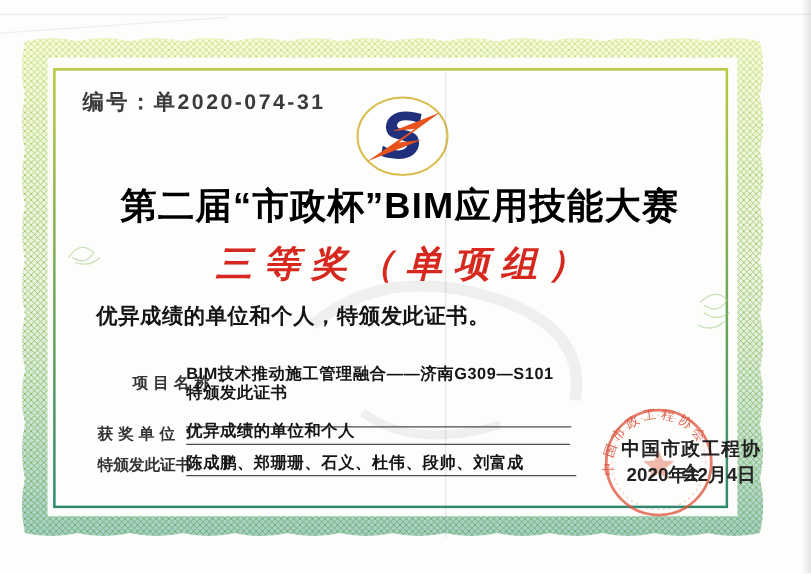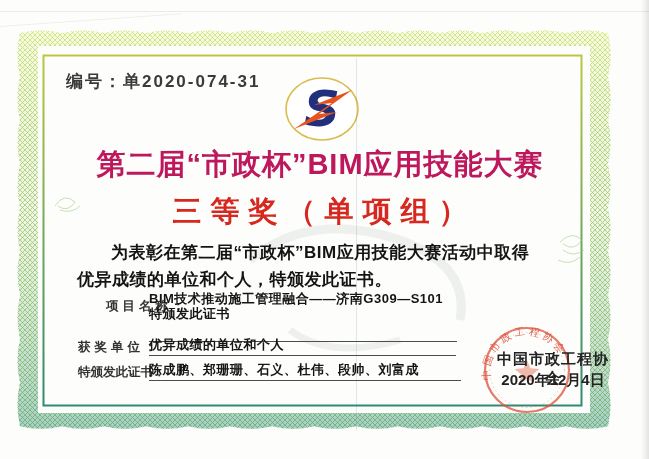--- a/index.html
+++ b/index.html
@@ -11,22 +11,22 @@
   }
   .deco{position:absolute;left:0;top:0;width:649px;height:459px;z-index:1;}
   .layer{position:absolute;z-index:2;}
   
   .scan-top-line{position:absolute;left:0;top:11px;width:649px;height:1px;background:rgba(0,0,0,.07);z-index:0;}
   .scan-diag{position:absolute;left:-8px;top:20px;width:190px;height:1px;background:rgba(0,0,0,.06);transform:rotate(-4deg);z-index:0;}
   .scan-right{position:absolute;right:0;top:0;width:8px;height:459px;background:linear-gradient(to right,rgba(0,0,0,0),rgba(0,0,0,.10));z-index:0;}
   .fold-line{position:absolute;left:356px;top:58px;width:1px;height:372px;background:rgba(110,120,135,.18);z-index:1;}
 
   .serial{left:66px;top:70px;font-size:17px;font-weight:bold;color:#3a3a3a;letter-spacing:2px;}
-  .title{left:0;top:145px;width:640px;text-align:center;font-size:29px;font-weight:bold;color:#be185d;letter-spacing:1px;}
-  .award{left:0;top:192px;width:649px;text-align:center;font-size:29px;font-weight:bold;
+  .title{left:0;top:145px;width:640px;text-align:center;font-size:29px;font-weight:bold;color:#000000;letter-spacing:1px;}
+  .award{left:0;top:192px;width:649px;text-align:center;font-size:29px;font-weight:bold;font-style:italic;
          color:#d6281e;letter-spacing:9px;font-family:"Liberation Serif",serif;}
   .citation{left:77px;top:239px;width:500px;font-size:17px;line-height:27px;font-weight:bold;color:#141414;letter-spacing:.5px;}
   .citation .ln1{display:block;text-indent:2em;}
   .citation .ln2{display:block;}
 
   .field-row{position:absolute;z-index:2;}
   .f-label{position:absolute;left:0;top:0;font-size:12.5px;font-weight:bold;color:#333;white-space:nowrap;}
   .f-label.spaced{letter-spacing:4px;}
   .f-value{position:absolute;left:71px;top:-2px;font-size:13px;font-weight:bold;color:#151515;
            border-bottom:1px solid #4c4c4c;padding-bottom:20px;}
@@ -111,21 +111,20 @@
   <div class="fold-line"></div>
 
   <div class="layer serial">
     <span>编号：</span><span>单2020-074-31</span>
   </div>
 
   <div class="layer title">第二届“市政杯”BIM应用技能大赛</div>
   <div class="layer award">三等奖（单项组）</div>
 
   <div class="layer citation">
-    <span class="ln1">为表彰在第二届“市政杯”BIM应用技能大赛活动中取得</span>
     <span class="ln2">优异成绩的单位和个人，特颁发此证书。</span>
   </div>
 
   <div class="field-row row-project">
     <span class="f-label spaced">项目名称：</span>
     <span class="f-value">
       <span class="vline">BIM技术推动施工管理融合——济南G309—S101</span>
       <span class="vline">特颁发此证书</span>
     </span>
   </div>

